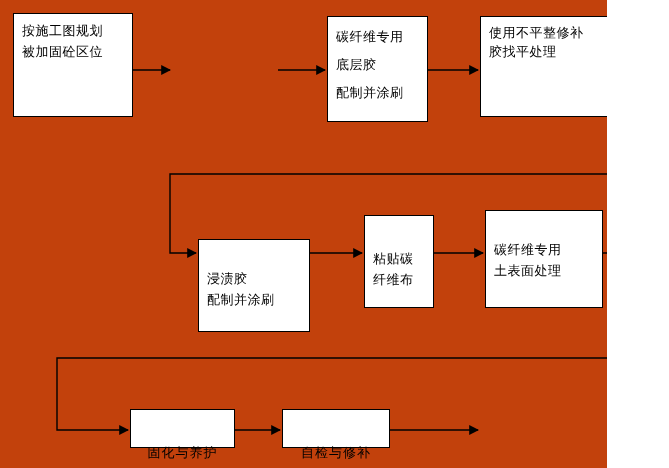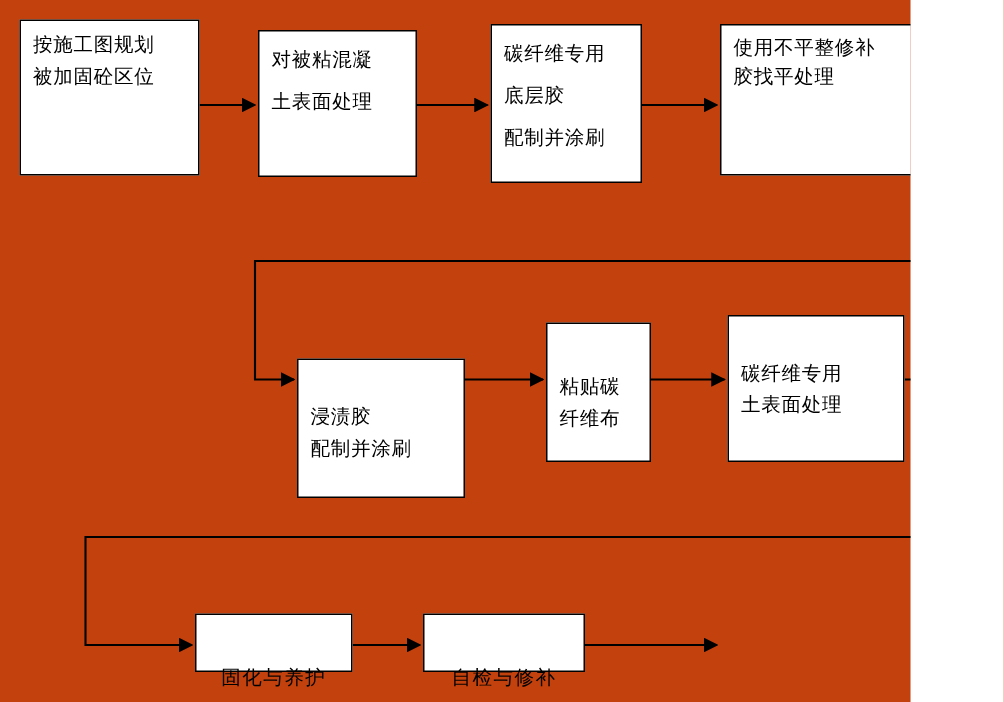--- a/index.html
+++ b/index.html
@@ -73,24 +73,20 @@
       <path d="M 235,430 L 280,430"></path>
       <path d="M 390,430 L 478,430"></path>
     </g>
   </svg>
 
   <div class="node" style="left:13px; top:13px; width:120px; height:104px;">
     <div class="line">按施工图规划</div>
     <div class="line">被加固砼区位</div>
   </div>
 
-  <div class="node loose" style="left:172px; top:20px; width:106px; height:98px;">
-    <div class="line">对被粘混凝</div>
-    <div class="line">土表面处理</div>
-  </div>
 
   <div class="node loose" style="left:327px; top:16px; width:101px; height:106px;">
     <div class="line">碳纤维专用</div>
     <div class="line">底层胶</div>
     <div class="line">配制并涂刷</div>
   </div>
 
   <div class="node tight" style="left:480px; top:16px; width:145px; height:101px;">
     <div class="line">使用不平整修补</div>
     <div class="line">胶找平处理</div>

